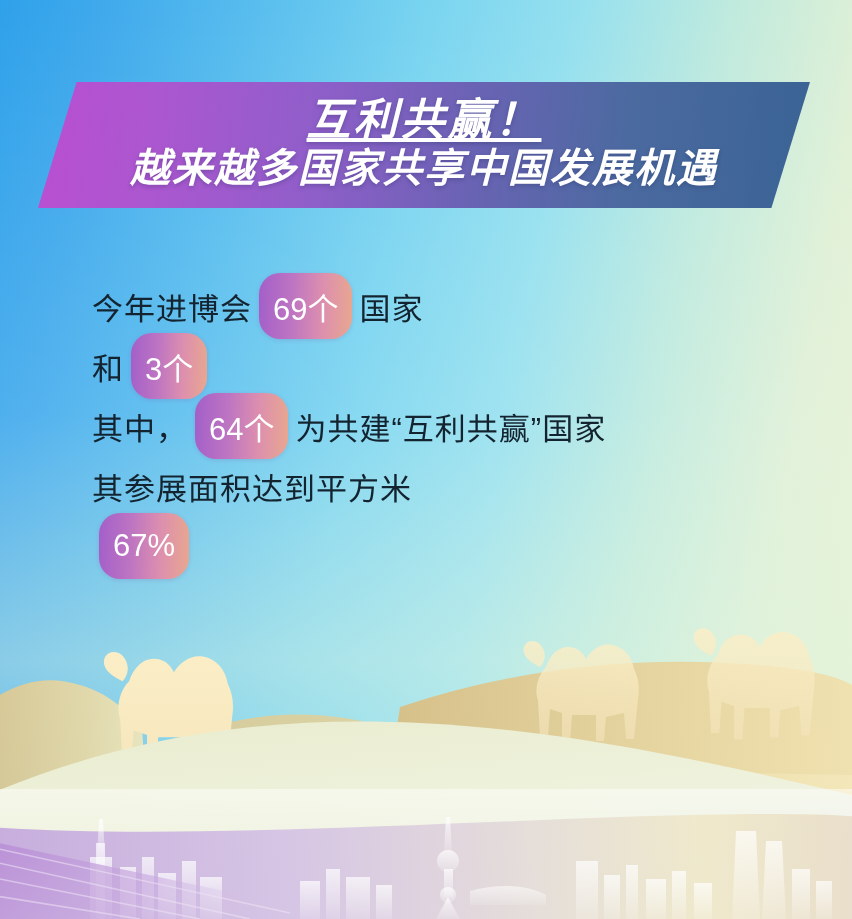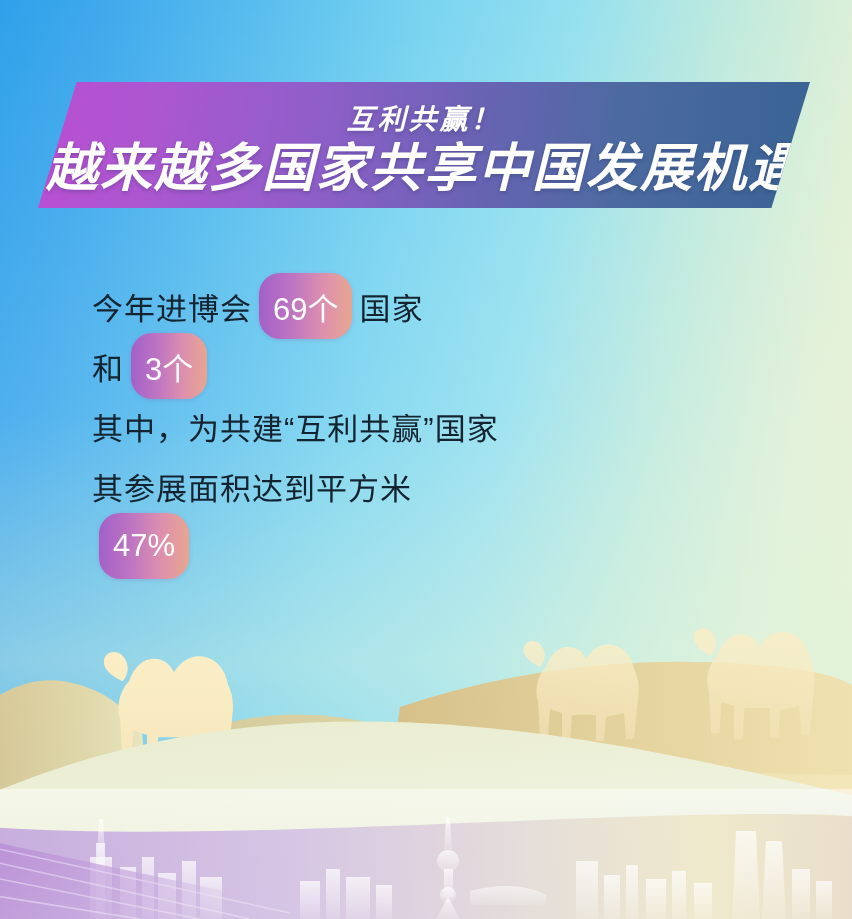--- a/index.html
+++ b/index.html
@@ -49,22 +49,22 @@
     position:absolute;inset:0;
     display:flex;flex-direction:column;align-items:center;justify-content:center;
     gap:2px;
   }
   .t-line{
     color:#ffffff;font-weight:bold;font-style:italic;
     letter-spacing:2px;white-space:nowrap;
     text-shadow:0 2px 4px rgba(30,40,90,0.28);
     font-family:"Liberation Sans","DejaVu Sans",sans-serif;
   }
-  .t1{font-size:28px;line-height:44px;letter-spacing:3px;}
-  .t2{font-size:52px;line-height:48px;letter-spacing:2px;}
+  .t1{font-size:44px;line-height:44px;letter-spacing:3px;text-decoration:underline;}
+  .t2{font-size:40px;line-height:48px;letter-spacing:2px;}
 
   
   .lines{position:absolute;left:92px;top:284px;width:700px;}
   .line{
     display:flex;align-items:center;flex-wrap:nowrap;
     height:44px;margin-bottom:16px;
     font-size:31px;color:#13232f;
     font-family:"Liberation Sans","DejaVu Sans",sans-serif;
     letter-spacing:1px;white-space:nowrap;
   }
@@ -230,27 +230,28 @@
       <span class="txt">国家</span>
     </div>
 
     <div class="line">
       <span class="txt">和</span>
       <span class="pill">3个</span>
     </div>
 
     <div class="line">
       <span class="txt">其中，</span>
+      <span class="pill">64个</span>
       <span class="txt">为共建“互利共赢”国家</span>
     </div>
 
     <div class="line">
       <span class="txt">其参展面积达到</span>
       <span class="txt">平方米</span>
     </div>
 
     <div class="line">
-      <span class="pill">47%</span>
+      <span class="pill">67%</span>
       <span class="txt"></span>
     </div>
 
   </div>
 </div>
 
 </body></html>

